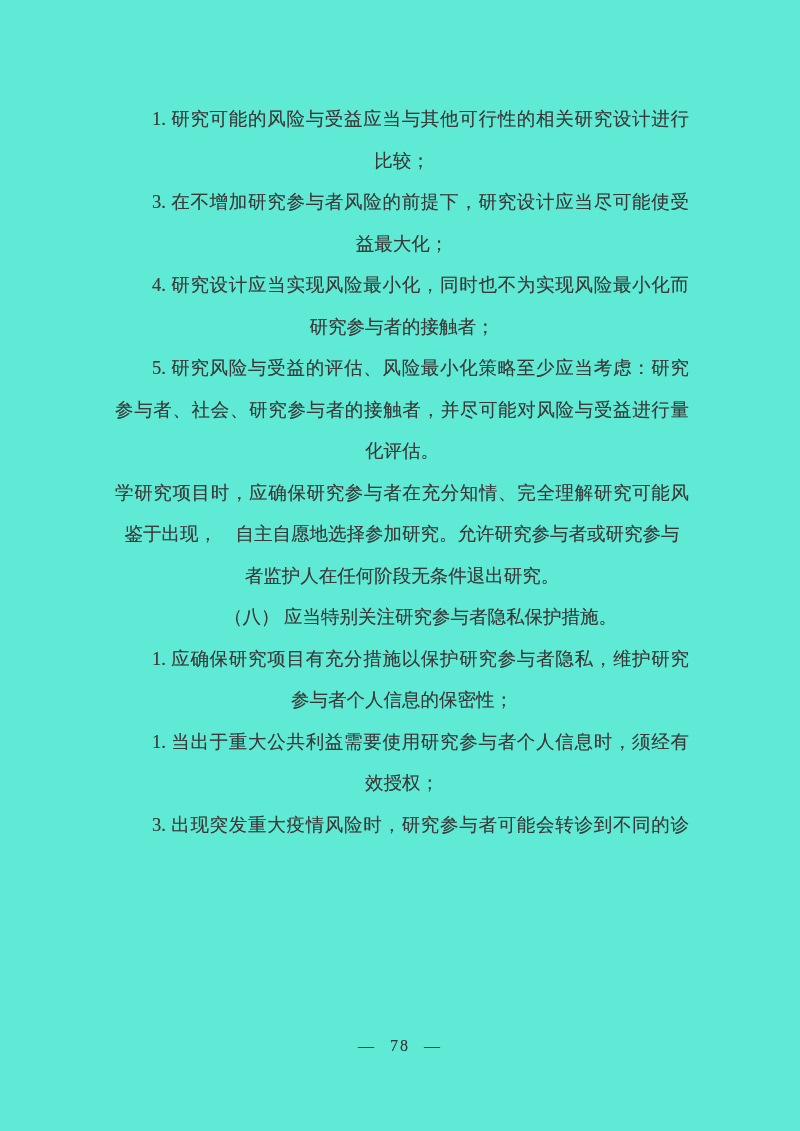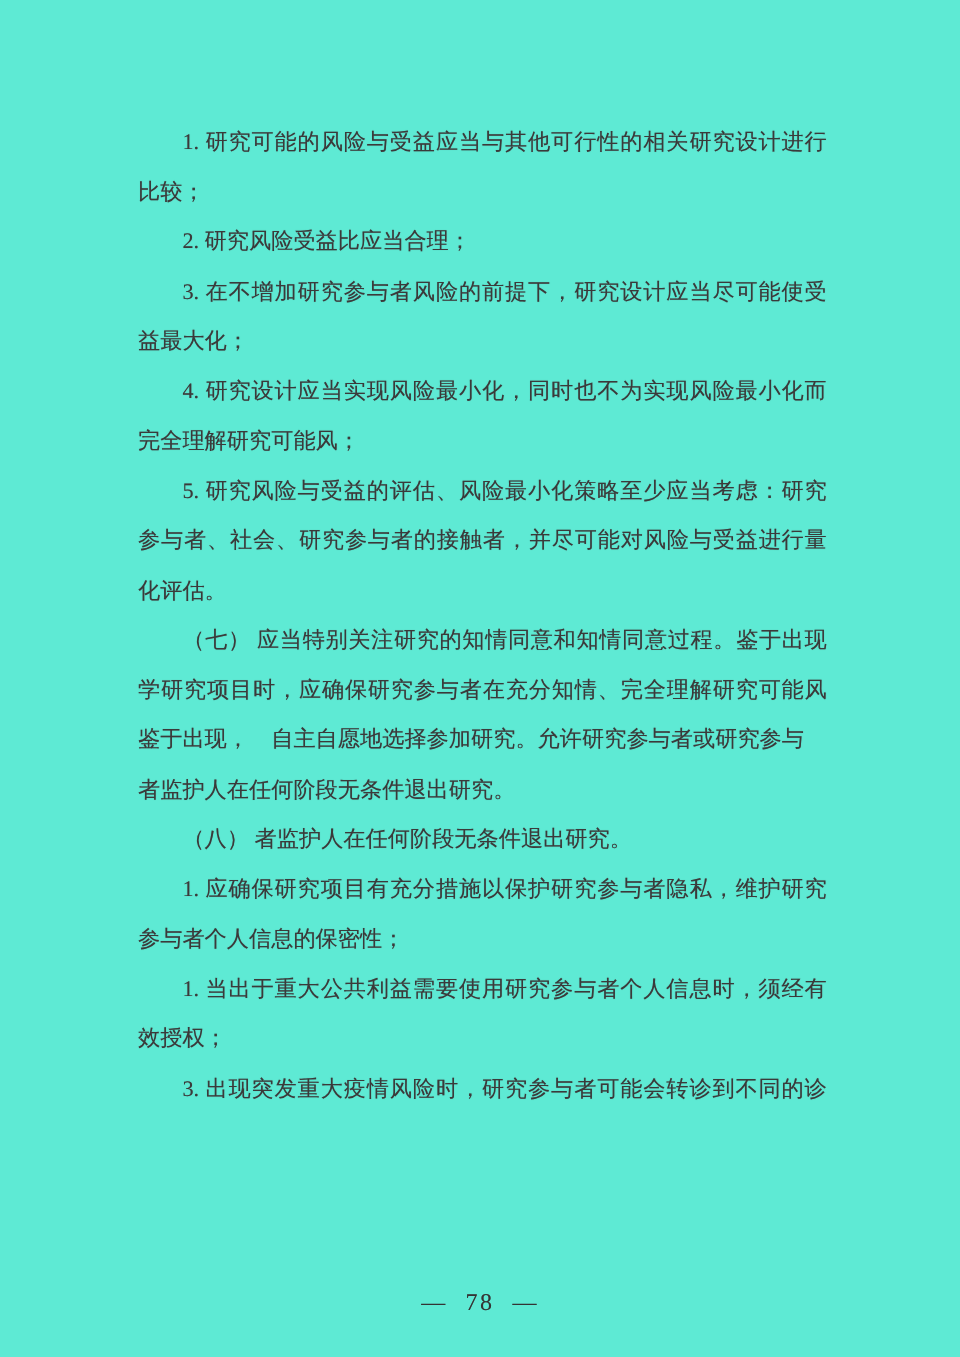--- a/index.html
+++ b/index.html
@@ -25,68 +25,65 @@
     left: 115px;
     top: 99px;
     width: 574px;
   }
   .line {
     height: 41.5px;
     line-height: 41.5px;
     font-size: 18.5px;
     color: #3a3a3a;
     white-space: nowrap;
-    text-align: left;
+    text-align: center;
     text-shadow: 0 0 0.6px rgba(80, 80, 80, 0.55);
   }
   .line.indent {
     padding-left: 37px;
   }
   .line.fill {
     white-space: normal;
     text-align: justify;
     text-align-last: justify;
     text-justify: inter-character;
   }
   .footer {
     position: absolute;
     left: 0;
     right: 0;
     top: 1036px;
     text-align: center;
-    font-size: 20px;
+    font-size: 16px;
     line-height: 20px;
     color: #343434;
     letter-spacing: 2px;
     word-spacing: 8px;
     text-shadow: 0 0 0.5px rgba(80, 80, 80, 0.5);
-    margin-top: 40px;
   }
 </style>
 </head>
 <body>
 
 <div class="page">
 
   <div class="text-block">
     <div class="line indent fill">1. 研究可能的风险与受益应当与其他可行性的相关研究设计进行</div>
     <div class="line">比较；</div>
-    <div class="line indent">2. 研究风险受益比应当合理；</div>
     <div class="line indent fill">3. 在不增加研究参与者风险的前提下，研究设计应当尽可能使受</div>
     <div class="line">益最大化；</div>
     <div class="line indent fill">4. 研究设计应当实现风险最小化，同时也不为实现风险最小化而</div>
-    <div class="line">完全理解研究可能风；</div>
+    <div class="line">研究参与者的接触者；</div>
     <div class="line indent fill">5. 研究风险与受益的评估、风险最小化策略至少应当考虑：研究</div>
     <div class="line fill">参与者、社会、研究参与者的接触者，并尽可能对风险与受益进行量</div>
     <div class="line">化评估。</div>
-    <div class="line indent fill">（七） 应当特别关注研究的知情同意和知情同意过程。鉴于出现</div>
     <div class="line fill">学研究项目时，应确保研究参与者在充分知情、完全理解研究可能风</div>
     <div class="line">鉴于出现，　自主自愿地选择参加研究。允许研究参与者或研究参与</div>
     <div class="line">者监护人在任何阶段无条件退出研究。</div>
-    <div class="line indent">（八） 者监护人在任何阶段无条件退出研究。</div>
+    <div class="line indent">（八） 应当特别关注研究参与者隐私保护措施。</div>
     <div class="line indent fill">1. 应确保研究项目有充分措施以保护研究参与者隐私，维护研究</div>
     <div class="line">参与者个人信息的保密性；</div>
     <div class="line indent fill">1. 当出于重大公共利益需要使用研究参与者个人信息时，须经有</div>
     <div class="line">效授权；</div>
     <div class="line indent fill">3. 出现突发重大疫情风险时，研究参与者可能会转诊到不同的诊</div>
   </div>
 
   <div class="footer">
     <span>— 78 —</span>
   </div>

